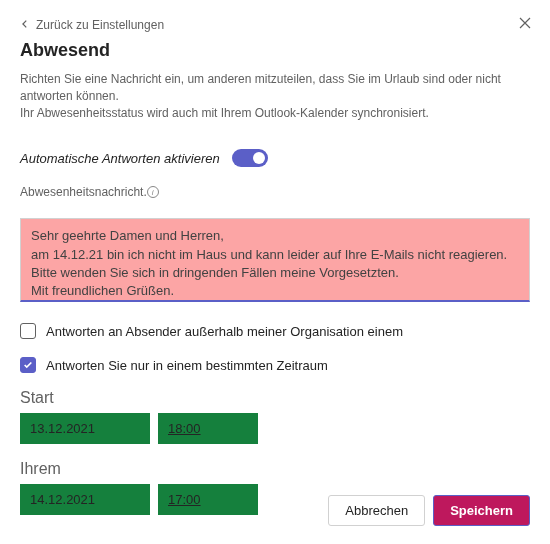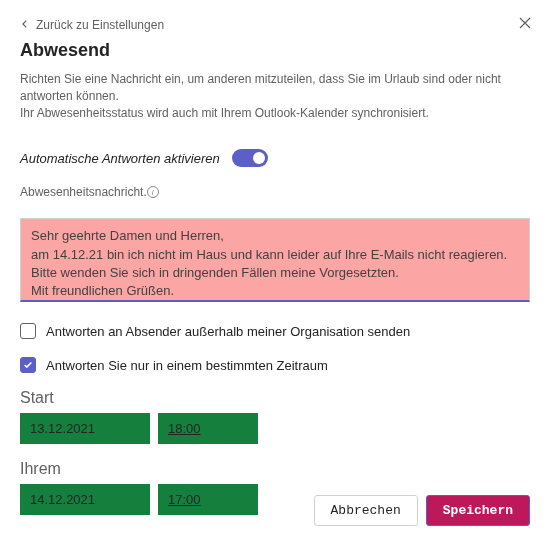--- a/index.html
+++ b/index.html
@@ -151,21 +151,21 @@
     bottom: 18px;
     right: 20px;
     display: flex;
     gap: 8px;
   }
   .btn {
     padding: 7px 16px;
     font-size: 13px;
     border-radius: 3px;
     cursor: pointer;
-    font-family: Liberation Mono, monospace;
+    font-family: Liberation Sans, sans-serif;
   }
   .btn-secondary {
     background: #fff;
     border: 1px solid #d1d1d1;
     color: #242424;
   }
   .btn-primary {
     background: #be185d;
     border: 1px solid #5b5fc7;
     color: #fff;
@@ -209,21 +209,21 @@
   <span class="info-icon">i</span>
 </div>
 
 <textarea class="msg-area" style="">Sehr geehrte Damen und Herren,
 am 14.12.21 bin ich nicht im Haus und kann leider auf Ihre E-Mails nicht reagieren.
 Bitte wenden Sie sich in dringenden Fällen meine Vorgesetzten.
 Mit freundlichen Grüßen.</textarea>
 
 <div class="check-row">
   <div class="checkbox"></div>
-  <span>Antworten an Absender außerhalb meiner Organisation senden</span>
+  <span>Antworten an Absender außerhalb meiner Organisation einem</span>
 </div>
 
 <div class="check-row">
   <div class="checkbox checked">
     <svg viewBox="0 0 12 12" fill="none" stroke="#fff" stroke-width="2">
         <path d="M2 6l2.5 2.5L10 3"></path>
       </svg>
   </div>
   <span>Antworten Sie nur in einem bestimmten Zeitraum</span>
 </div>

